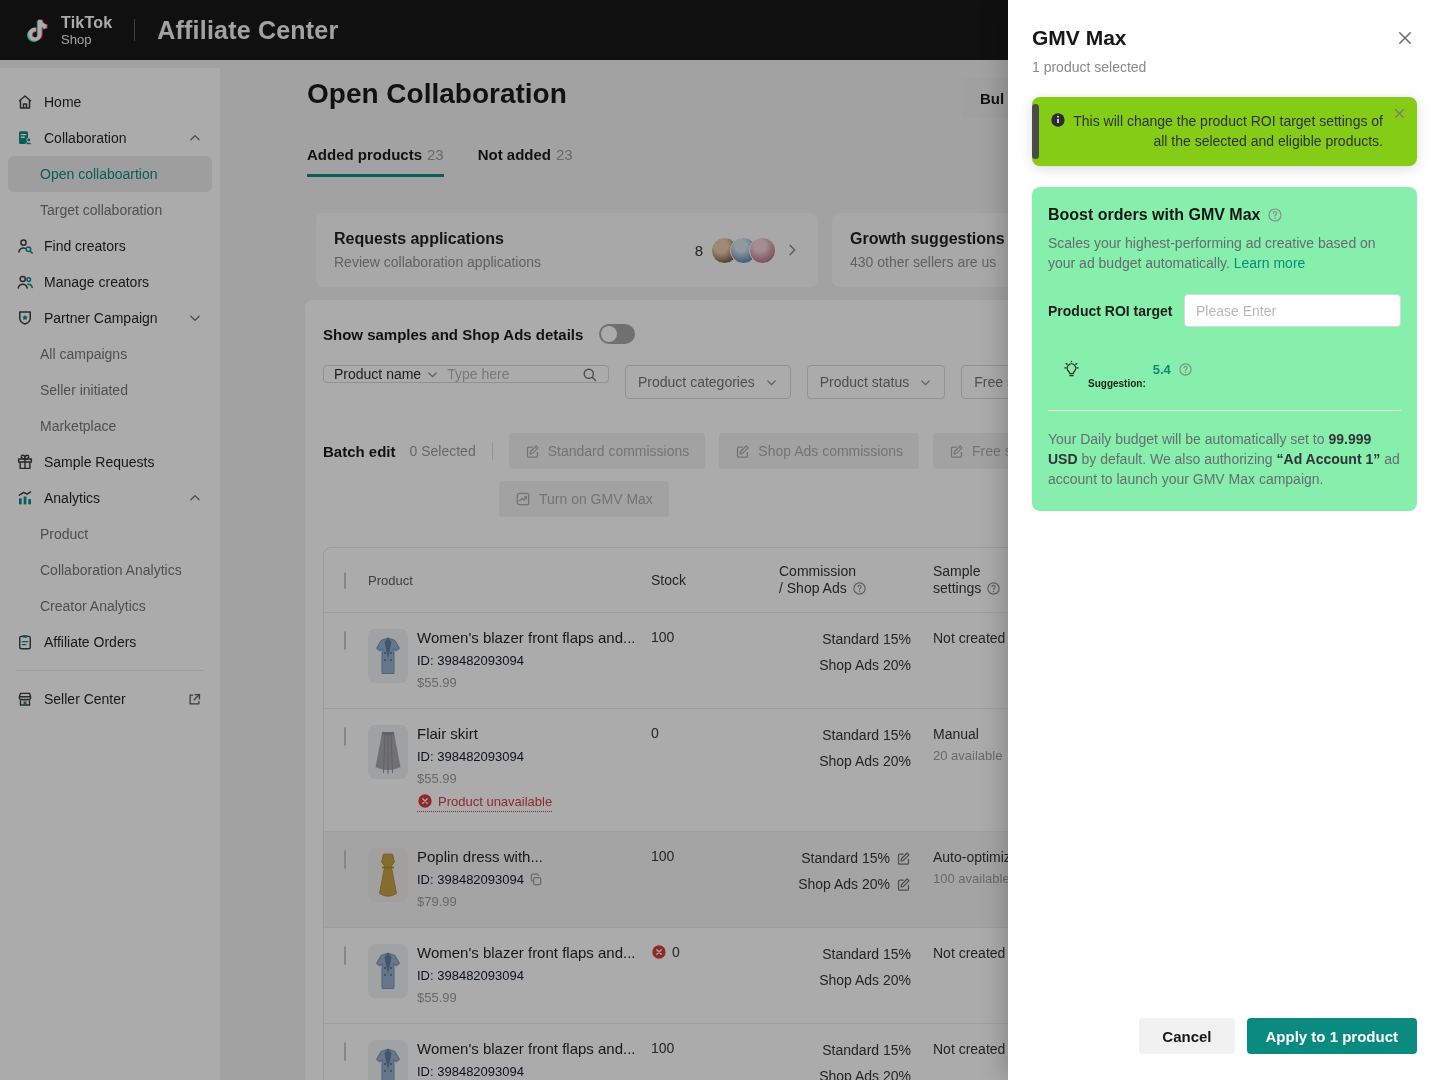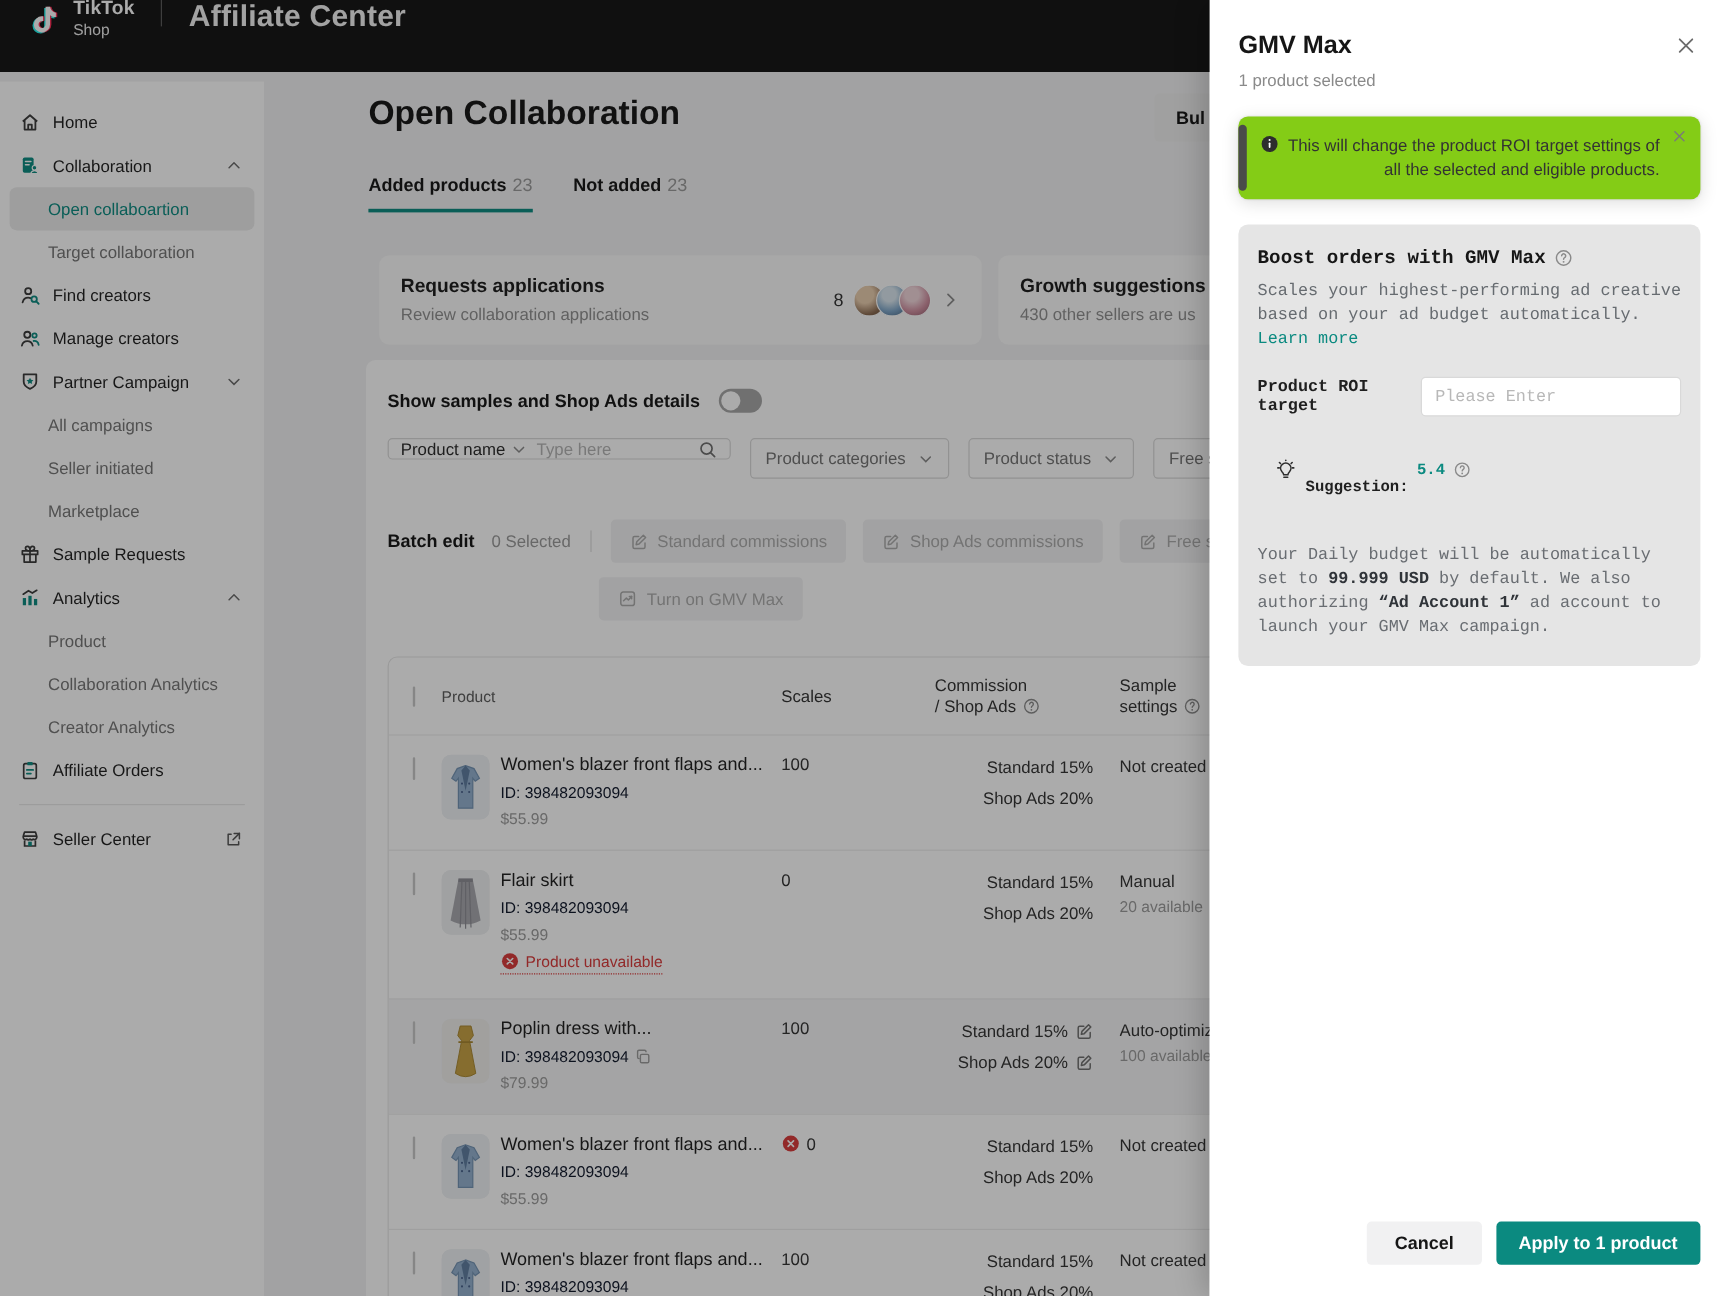--- a/index.html
+++ b/index.html
@@ -1,21 +1,21 @@
 <!DOCTYPE html>
 <html><head>
 <meta charset="utf-8">
 <style>
   * { margin:0; padding:0; box-sizing:border-box; }
   html,body { background:#2a2a2a; }
   body { font-family:"Liberation Sans","DejaVu Sans",sans-serif; }
   .stage { position:relative; width:1440px; height:1080px; overflow:hidden; background:#f2f2f3; }
 
   
-  .topbar { position:absolute; left:0; top:0; width:1152px; height:60px; background:#141414; display:flex; align-items:flex-start; padding:0 22px; z-index:1; }
+  .topbar { position:absolute; left:0; top:0; width:1152px; height:60px; background:#141414; display:flex; align-items:center; padding:0 22px; z-index:1; }
   .logo-note { width:32px; height:32px; display:flex; align-items:center; }
   .logo-text { margin-left:7px; color:#fff; line-height:1; }
   .logo-line1 { font-size:16px; font-weight:700; letter-spacing:.2px; }
   .logo-line2 { font-size:13px; color:#ededed; margin-top:2px; }
   .topbar-divider { width:1px; height:22px; background:#5a5a5a; margin:0 22px; }
   .app-title { color:#f2f2f2; font-size:25px; font-weight:600; letter-spacing:.2px; }
 
   
   .sidebar { position:absolute; left:0; top:68px; width:220px; height:1020px; background:#fff; padding-top:16px; z-index:1; }
   .side-item { height:36px; display:flex; align-items:center; margin:0 8px; padding:0 10px 0 8px; border-radius:6px; font-size:14px; color:#1f1f1f; cursor:pointer; }
@@ -107,31 +107,31 @@
   .drawer-title { font-size:21px; font-weight:700; color:#161616; }
   .drawer-close { position:absolute; right:26px; top:29px; width:18px; height:18px; display:flex; cursor:pointer; background:none; border:none; padding:0; }
   .drawer-sub { font-size:14px; color:#8a8a8a; margin-top:9px; }
 
   .banner { margin:22px 23px 0 24px; position:relative; background:#84cc16; border-radius:8px; box-shadow:0 3px 14px rgba(0,0,0,0.13), 0 0 2px rgba(0,0,0,0.08); padding:14px 34px 15px 41px;text-align:right; }
   .banner::before { content:""; position:absolute; left:0; top:7px; bottom:7px; width:7px; background:#4a4a4a; border-radius:8px; }
   .banner-info { position:absolute; left:18px; top:15px; display:flex; }
   .banner-text { font-size:14px; color:#333; line-height:20px; }
   .banner-close { position:absolute; right:10px; top:10px; width:14px; height:14px; display:flex; cursor:pointer; background:none; border:none; padding:0; }
 
-  .gmv-card { margin:21px 23px 0 24px; background:#e5e5e5; border-radius:8px; padding:19px 16px 22px;font-family:Liberation Mono, monospace; }
+  .gmv-card { margin:21px 23px 0 24px; background:#86efac; border-radius:8px; padding:19px 16px 22px; }
   .gmv-title-row { display:flex; align-items:center; gap:7px; }
   .gmv-title { font-size:16px; font-weight:700; color:#161616; }
   .gmv-desc { font-size:14px; color:#666b70; line-height:20px; margin-top:9px; }
   .learn-more { color:#0b8a80; cursor:pointer; }
   .roi-row { display:flex; align-items:center; margin-top:21px; }
   .roi-label { font-size:14px; font-weight:700; color:#1f1f1f; flex:1; }
   .roi-input { width:217px; height:33px; border:1px solid #d9d9d9; border-radius:4px; background:#fff; padding:0 11px; font-size:14px; color:#333; font-family:inherit; outline:none; }
   .roi-input::placeholder { color:#b8b8b8; }
   .suggestion-row { display:flex; align-items:center; gap:7px; margin-top:23px; padding-left:14px; }
-  .suggestion-label { font-size:13px; font-weight:700; color:#1f1f1f;margin-top:28px; }
+  .suggestion-label { font-size:10px; font-weight:700; color:#1f1f1f;margin-top:28px; }
   .suggestion-value { font-size:13px; font-weight:700; color:#0b8a80; }
   .gmv-divider { height:1px; background:#e5e5e5; margin-top:21px; }
   .budget-text { font-size:14px; line-height:20px; color:#696d72; margin-top:18px; }
   .budget-text b { color:#303439; font-weight:700; }
 
   .drawer-footer { margin-top:auto; padding:0 23px 26px; display:flex; justify-content:flex-end; gap:12px; }
   .btn-cancel { height:36px; padding:0 23px; background:#f1f1f2; border:none; border-radius:4px; font-size:15px; font-weight:600; color:#161616; font-family:Liberation Sans, sans-serif; cursor:pointer; }
   .btn-apply { height:36px; padding:0 19px; background:#0b8a80; border:none; border-radius:4px; font-size:15px; font-weight:600; color:#fff; font-family:inherit; cursor:pointer; }
 </style>
 </head>
@@ -430,21 +430,21 @@
               </span>
               <span>Turn on GMV Max</span>
             </button>
           </div>
       </div>
 
       <div class="ptable">
         <div class="thead">
           <div class="col-check"><span class="checkbox"></span></div>
           <div class="col-product" style="align-items:center">Product</div>
-          <div class="col-stock">Scales</div>
+          <div class="col-stock">Stock</div>
           <div class="col-comm" style="text-align:left;padding-left:28px">
             <div class="h2line"><span>Commission</span></div>
             <div class="h2line"><span>/ Shop Ads</span><span class="hq">
                   <svg viewBox="0 0 24 24" width="15" height="15">
                     <circle cx="12" cy="12" r="9" fill="none" stroke="#8a8a8a" stroke-width="1.8"></circle>
                     <path d="M9.6 9.2a2.5 2.5 0 114.1 2c-.9.7-1.7 1.2-1.7 2.3" fill="none" stroke="#8a8a8a" stroke-width="1.8" stroke-linecap="round"></path>
                     <circle cx="12" cy="16.8" r="1.2" fill="#8a8a8a"></circle>
                   </svg>
                 </span></div>
           </div>

